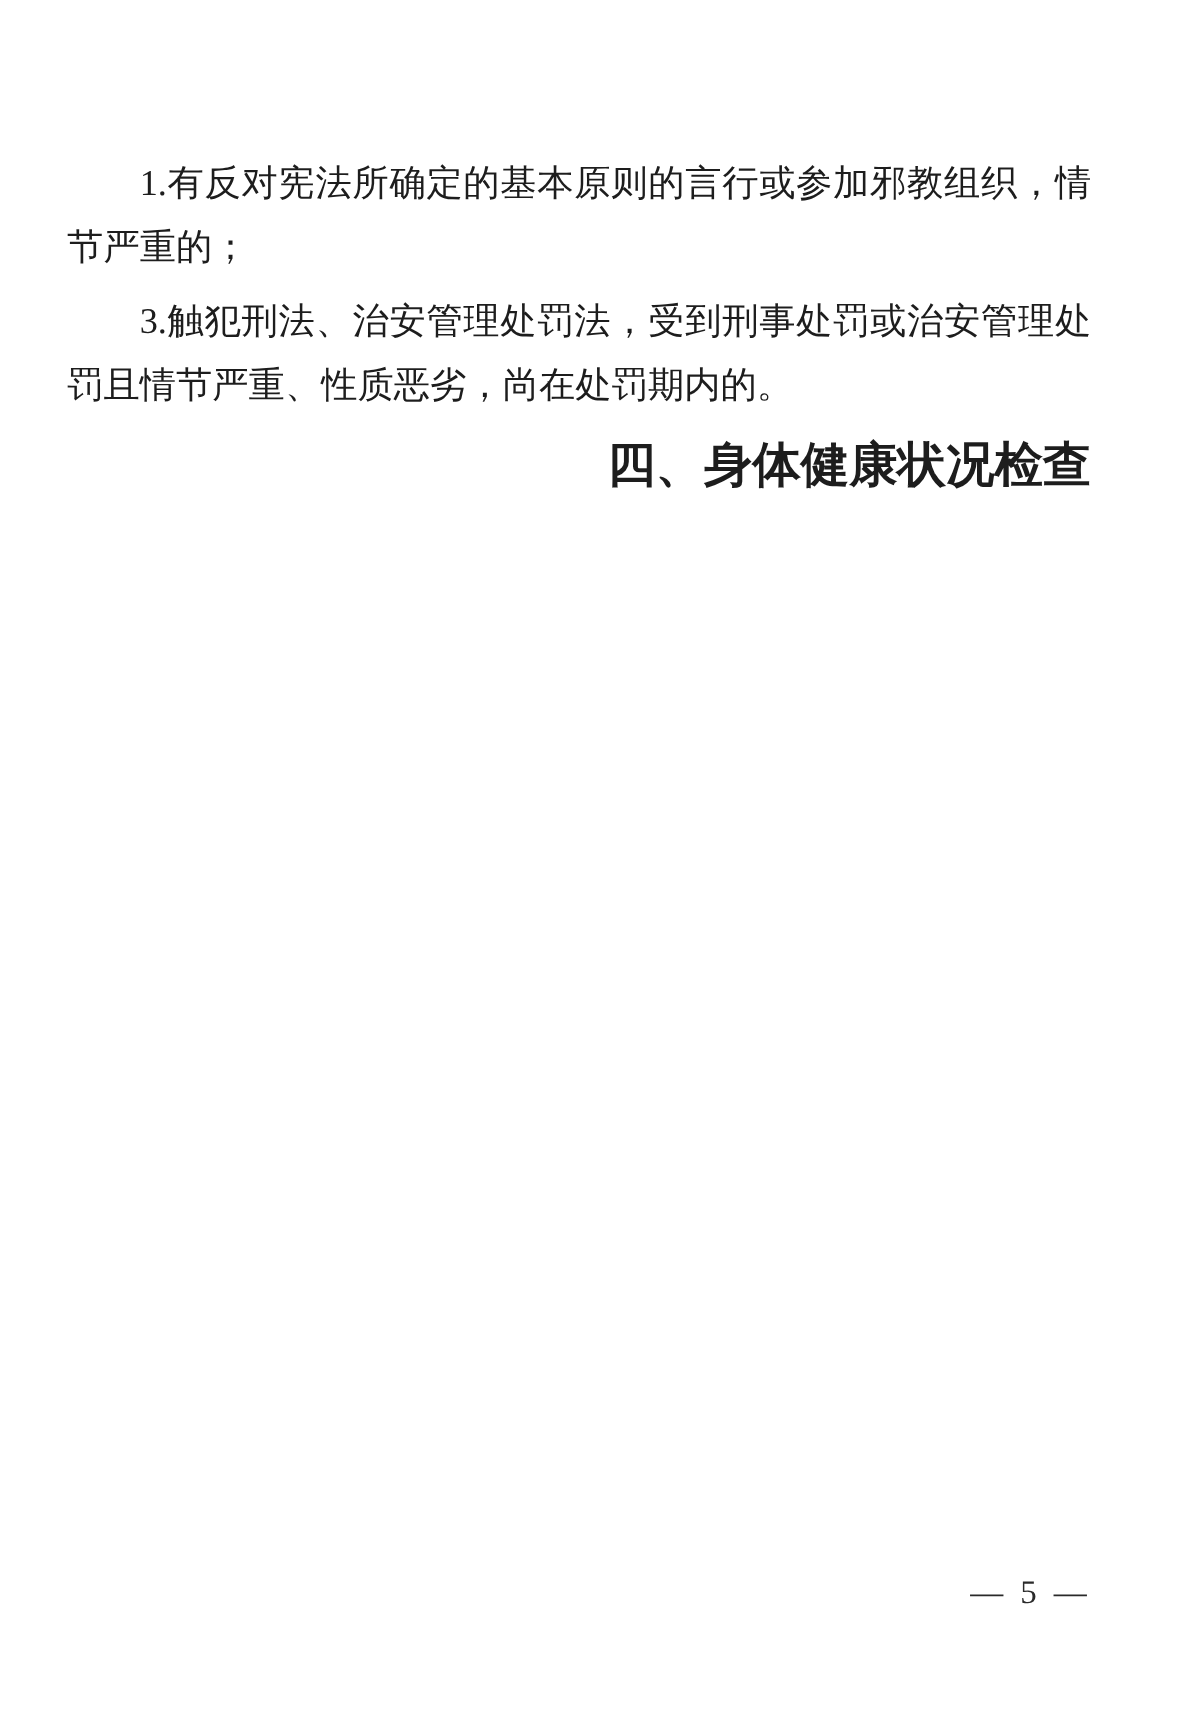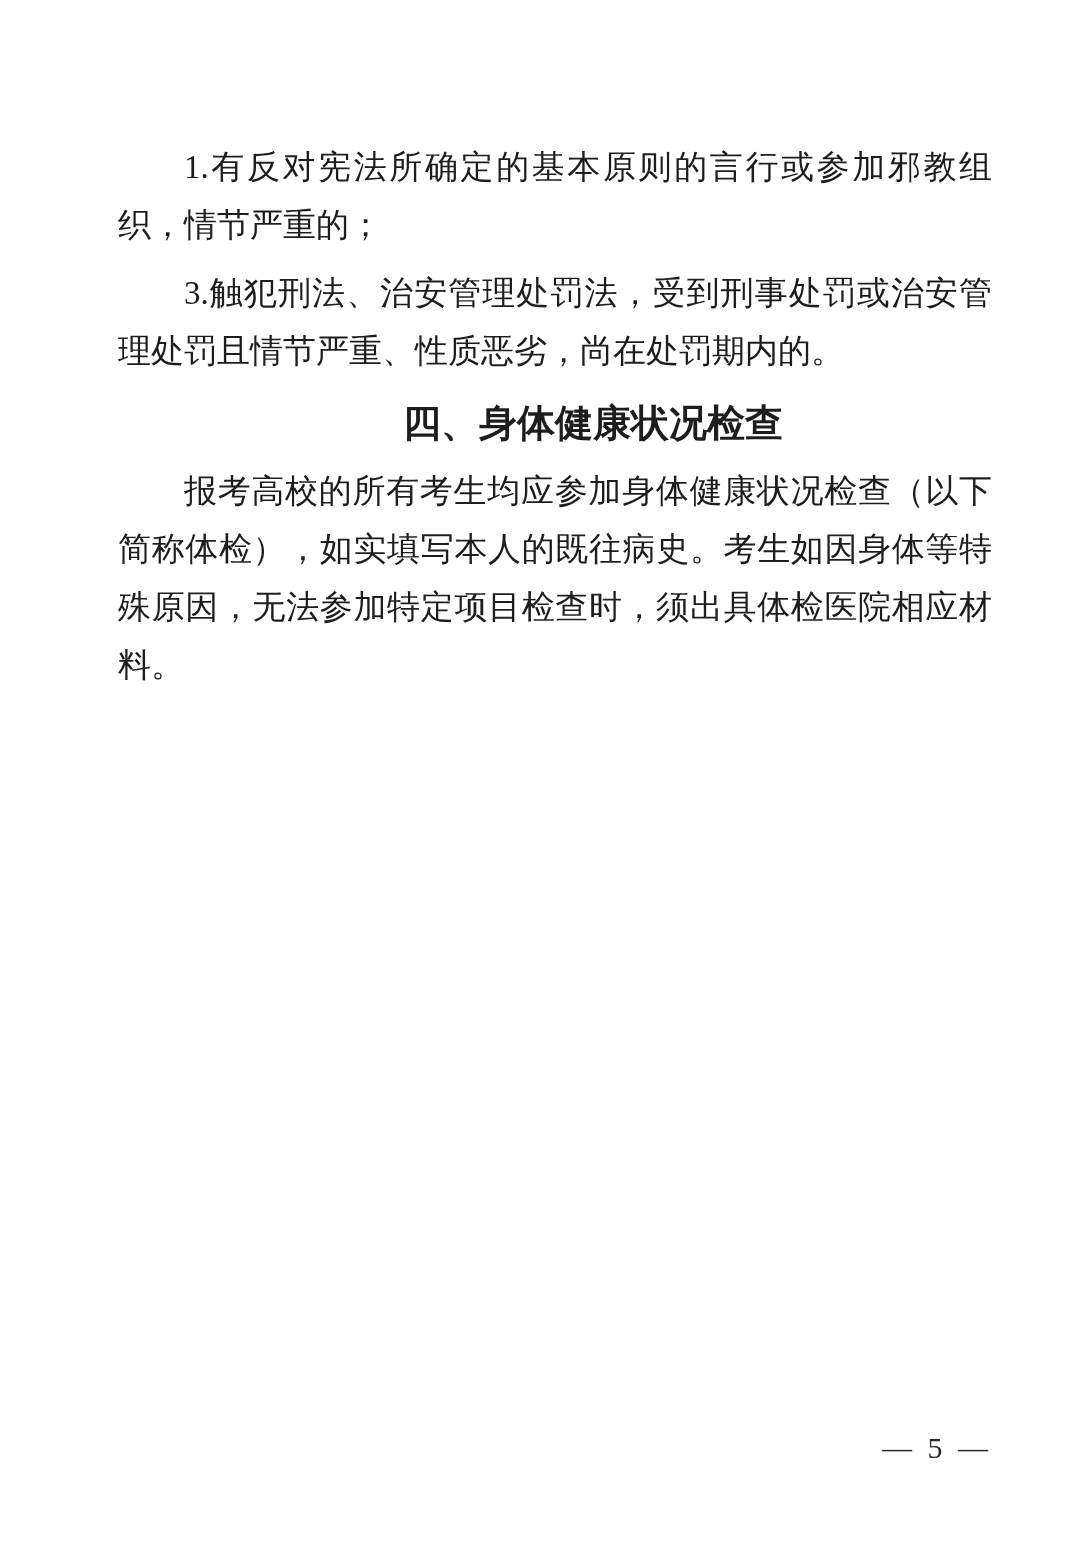--- a/index.html
+++ b/index.html
@@ -10,56 +10,55 @@
   .page {
     position: relative;
     width: 1080px;
     height: 1556px;
     background: #ffffff;
     color: #1d1d1d;
     font-family: "Liberation Serif", "DejaVu Serif", serif;
     overflow: hidden;
   }
   .content {
-    padding: 138px 88px 0 118px;
+    padding: 138px 88px 0 61px;
     font-size: 33px;
     line-height: 58px;
     text-align: justify;
   }
   .para {
     margin: 10px 0 0 0;
     text-indent: 2em;
   }
   .para.first {
     margin-top: 0;
   }
   .heading {
     margin: 14px 0 0 0;
     text-indent: 2em;
-    font-size: 38px;
+    font-size: 44px;
     line-height: 58px;
     font-weight: bold;
     font-family: "Liberation Sans", "DejaVu Sans", sans-serif;
-    text-align: center;
+    text-align: right;
   }
   .page-number {
     position: absolute;
     top: 1430px;
     right: 88px;
     font-size: 30px;
     line-height: 36px;
     letter-spacing: 4px;
     color: #2a2a2a;
     font-family: "Liberation Serif", "DejaVu Serif", serif;
   }
 </style>
 </head>
 <body>
 
 <div class="page">
   <div class="content">
     <p class="para first">1.有反对宪法所确定的基本原则的言行或参加邪教组织，情节严重的；</p>
     <p class="para">3.触犯刑法、治安管理处罚法，受到刑事处罚或治安管理处罚且情节严重、性质恶劣，尚在处罚期内的。</p>
     <h2 class="heading">四、身体健康状况检查</h2>
-    <p class="para">报考高校的所有考生均应参加身体健康状况检查（以下简称体检），如实填写本人的既往病史。考生如因身体等特殊原因，无法参加特定项目检查时，须出具体检医院相应材料。</p>
   </div>
   <div class="page-number">— 5 —</div>
 </div>
 
 </body></html>

